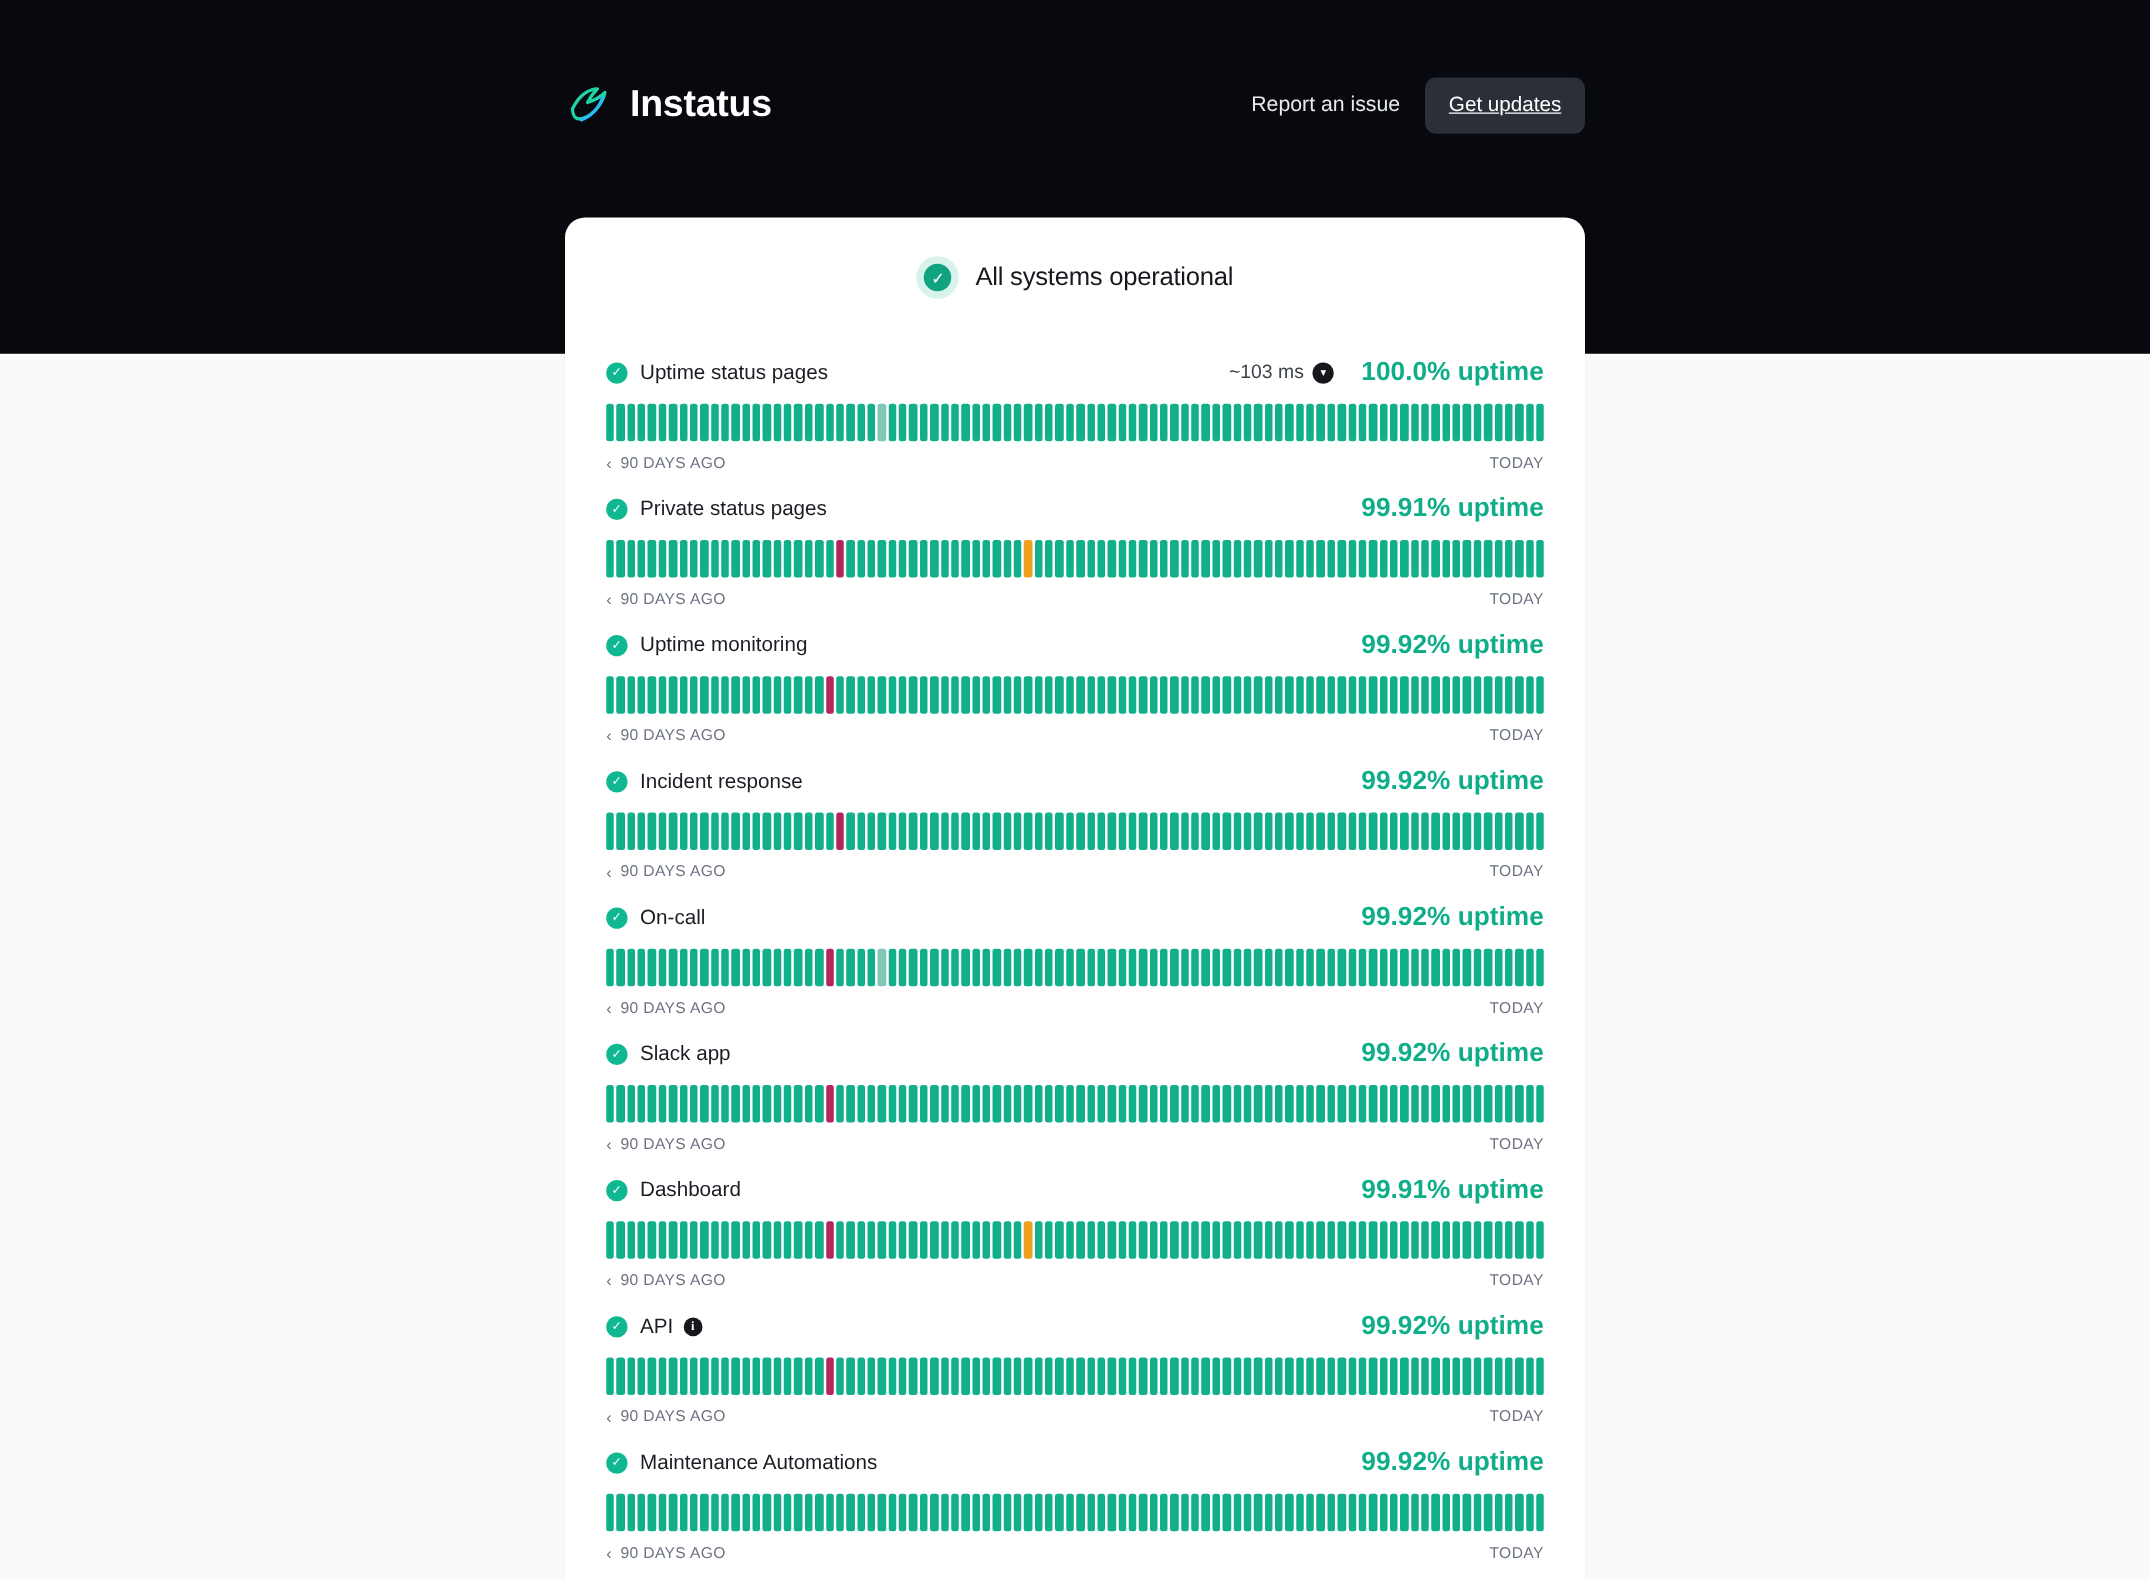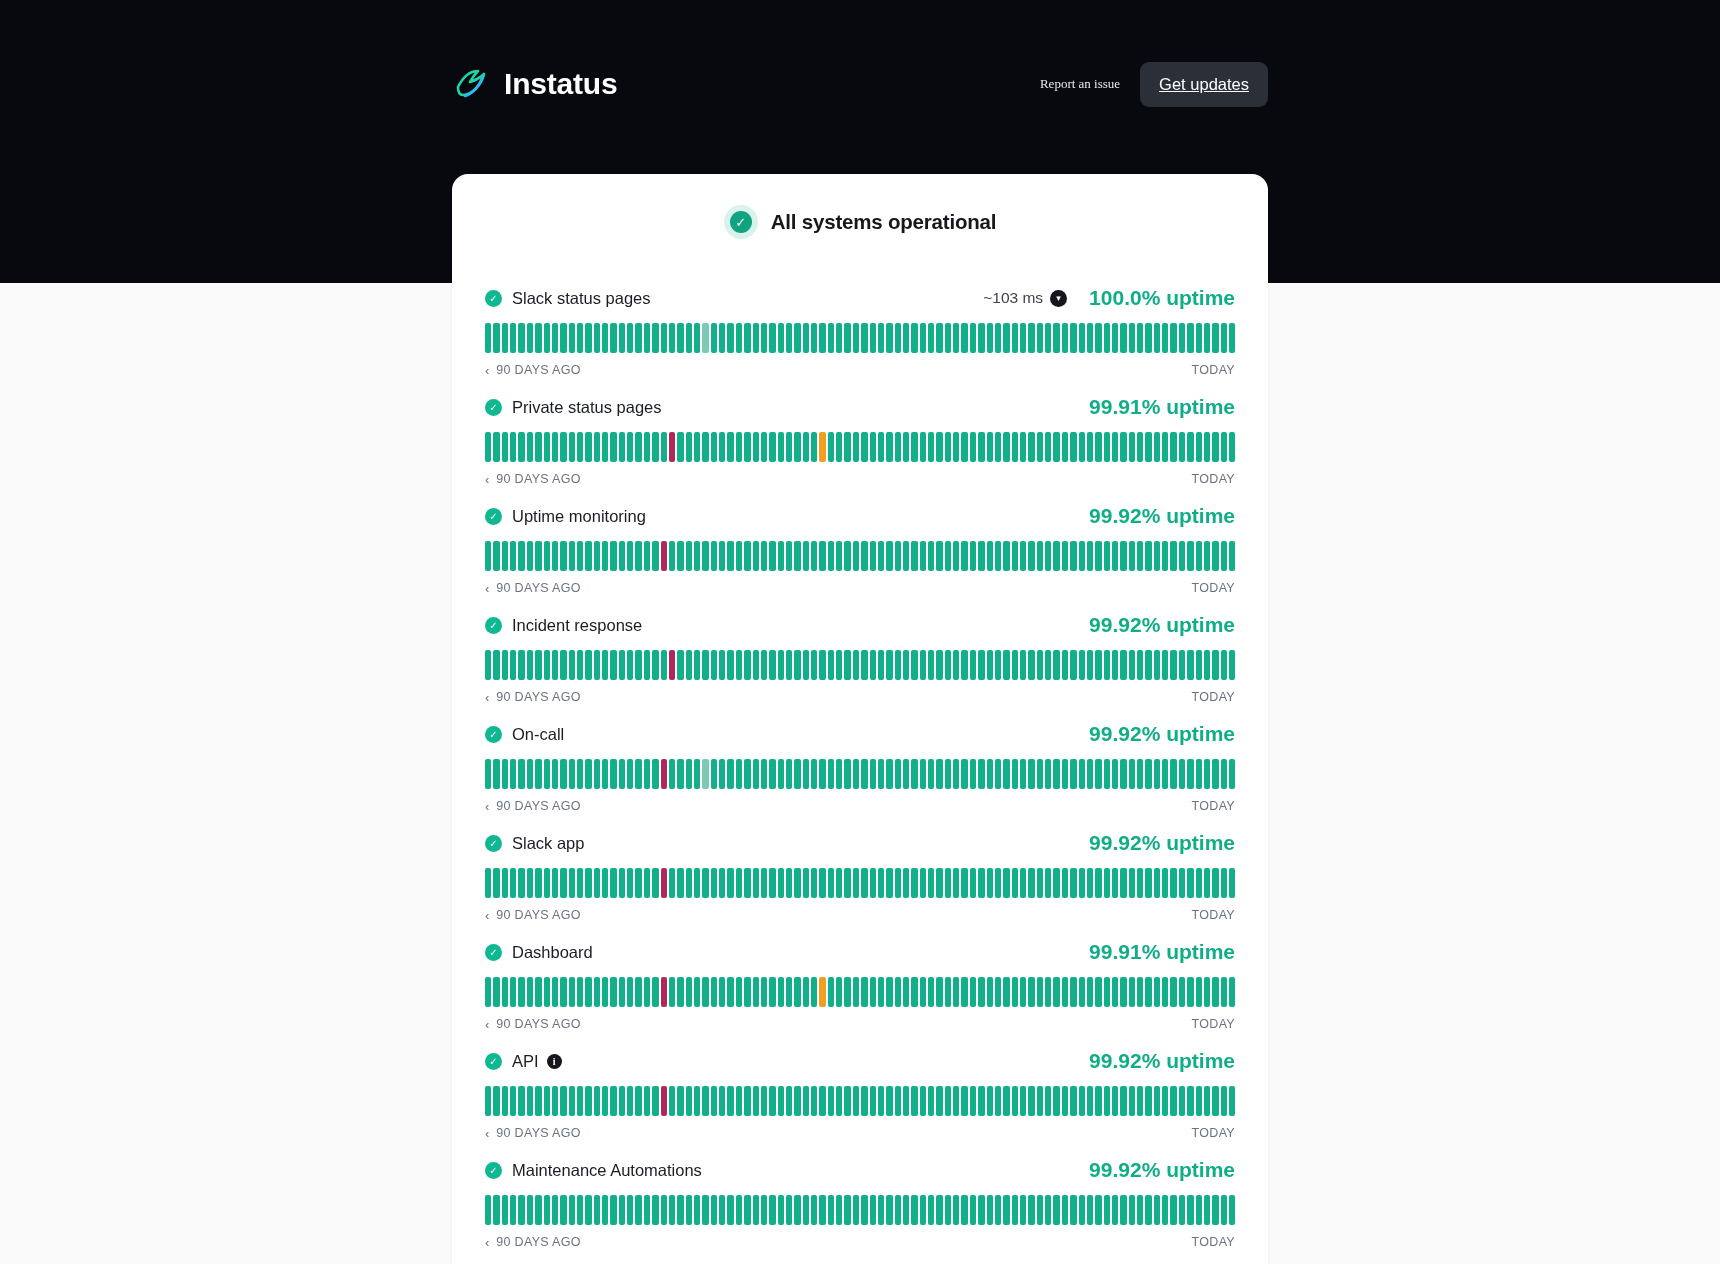--- a/index.html
+++ b/index.html
@@ -46,24 +46,23 @@
     font-weight: 600;
     letter-spacing: -0.2px;
   }
   .header-right {
     display: flex;
     align-items: center;
     gap: 18px;
   }
   .report-link {
     color: #e8eaee;
-    font-size: 13px;
+    font-size: 17px;
     text-decoration: none;
     padding: 6px 2px;
-    font-family: Liberation Serif, serif;
   }
   .updates-btn {
     background: #2b2f38;
     color: #ffffff;
     font-size: 16.5px;
     border: none;
     border-radius: 9px;
     padding: 13px 19px;
     cursor: pointer;
     font-family: "Liberation Sans", sans-serif;
@@ -101,21 +100,21 @@
     background: #10a37f;
     display: flex;
     align-items: center;
     justify-content: center;
     color: #fff;
     font-size: 13px;
     line-height: 1;
   }
   .overall-text {
     font-size: 20.5px;
-    font-weight: 700;
+    font-weight: 400;
     color: #16181d;
     letter-spacing: -0.2px;
   }
   .svc { padding-top: 14px; }
   .svc-head {
     display: flex;
     align-items: center;
     height: 28px;
     margin-bottom: 11px;
   }
@@ -238,21 +237,21 @@
       <span class="overall-badge">
         <span class="tick">✓</span>
       </span>
       <span class="overall-text">All systems operational</span>
     </div>
 
     <div id="services">
         <div class="svc">
           <div class="svc-head">
             <span class="svc-check">✓</span>
-            <span class="svc-name">Slack status pages</span>
+            <span class="svc-name">Uptime status pages</span>
             <span class="svc-spacer"></span>
             <span class="svc-latency">
               <span>~103 ms</span>
               <span class="chev">▾</span>
             </span>
             <span class="svc-uptime">100.0% uptime</span>
           </div>
           <div class="bars">
             <div class="bar"></div>
             <div class="bar"></div>

